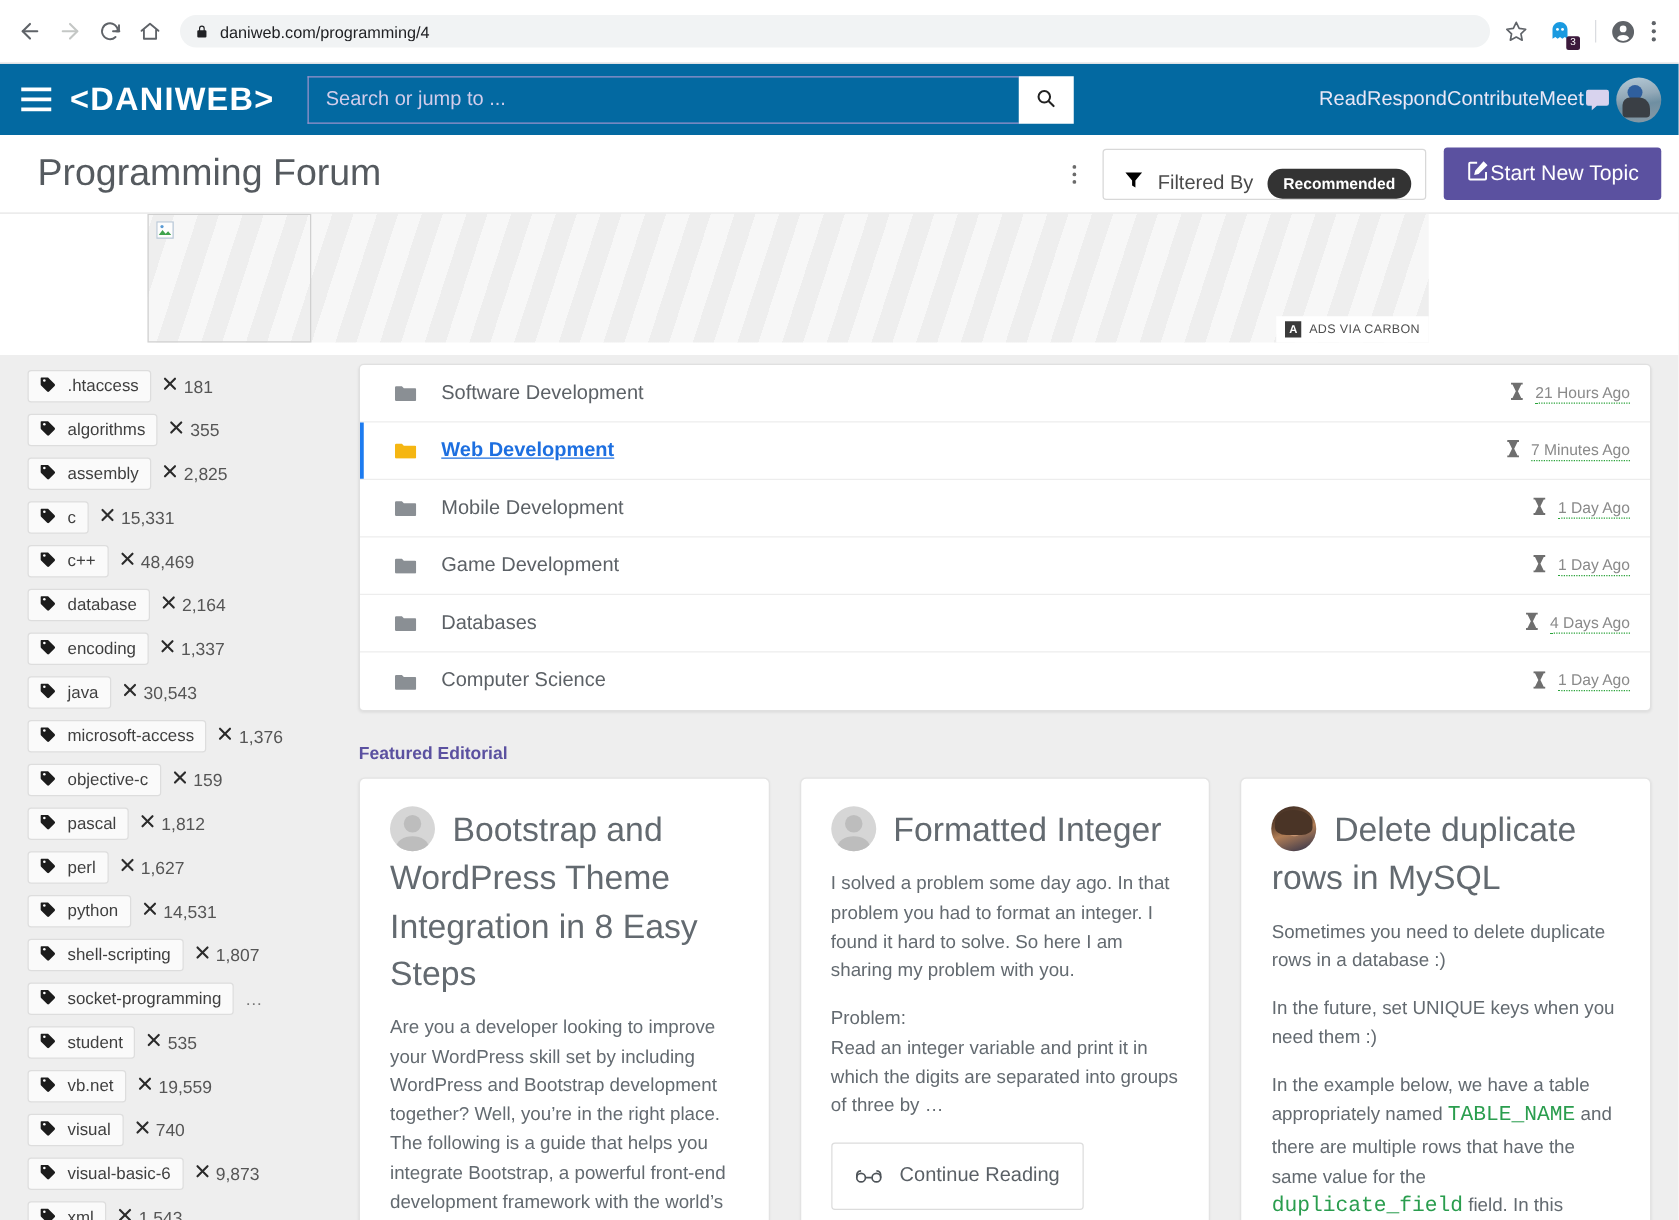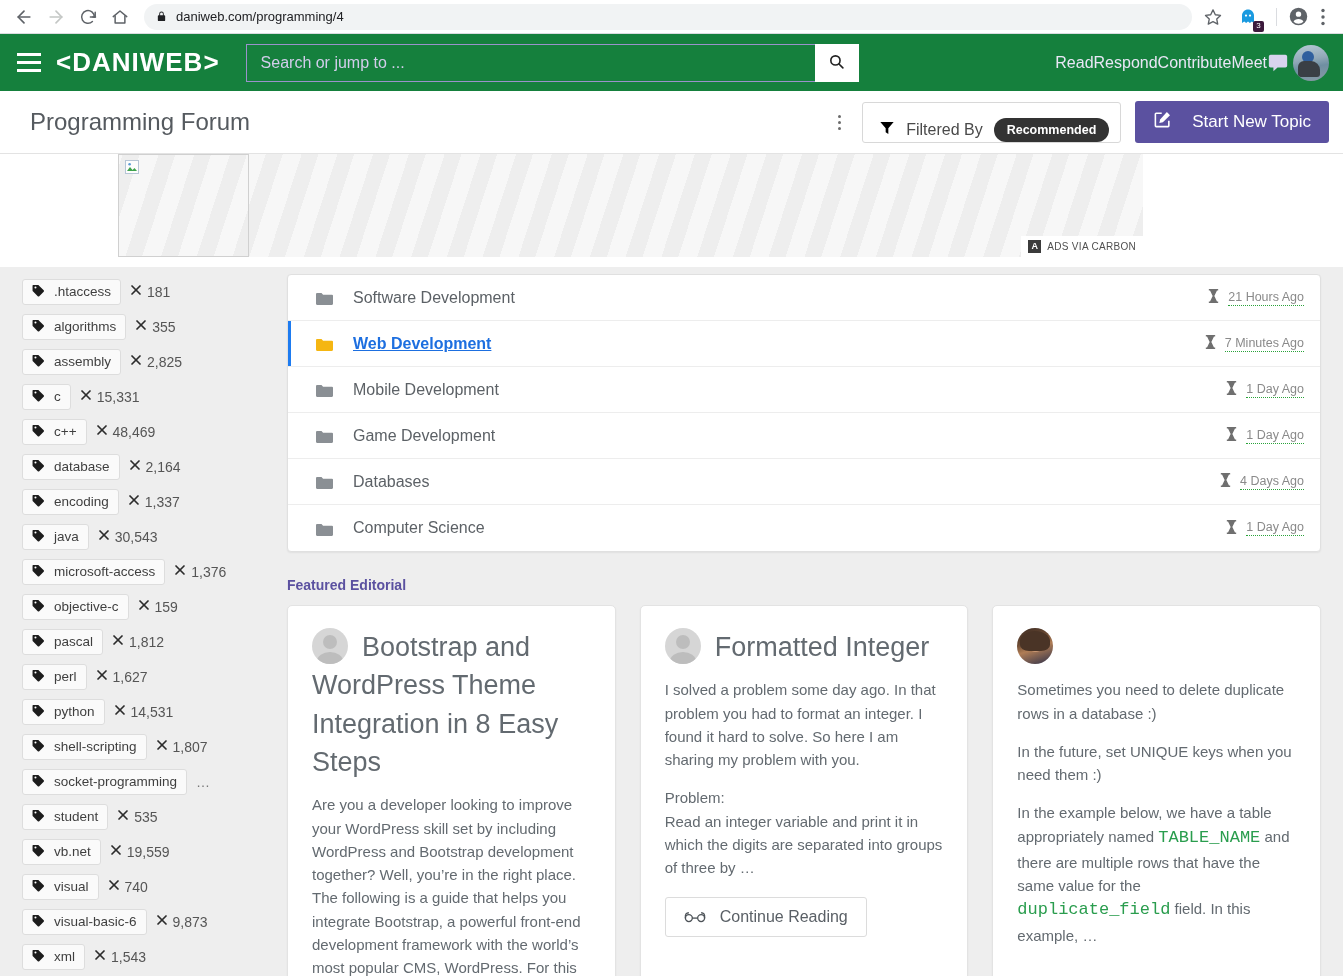--- a/index.html
+++ b/index.html
@@ -5,21 +5,21 @@
   * { box-sizing: border-box; margin: 0; padding: 0; }
   html, body {
     width: 1343px; height: 976px;
     overflow: hidden;
     background: #ffffff;
     font-family: "Liberation Sans", sans-serif;
   }
 
   
   .browser-bar {
-    height: 34px;
+    height: 51px;
     background: #ffffff;
     display: flex;
     align-items: center;
     padding: 0 10px;
     border-bottom: 1px solid #dadce0;
     position: relative;
   }
   .nav-btn {
     width: 28px; height: 28px;
     display: flex; align-items: center; justify-content: center;
@@ -56,21 +56,21 @@
     padding: 0 1px;
     font-family: "Liberation Sans", sans-serif;
   }
   .chrome-sep { width:1px; height:18px; background:#dadce0; margin: 0 8px; }
   .profile-btn { width:26px; height:26px; display:flex; align-items:center; justify-content:center; color:#5f6368; }
   .menu-dots { width: 20px; height: 26px; display:flex; align-items:center; justify-content:center; color:#5f6368; margin-left:2px;}
 
   
   .site-header {
     height: 57px;
-    background: #15803d;
+    background: #0369a1;
     display: flex;
     align-items: center;
     padding: 0 14px 0 12px;
     justify-content: center;
   }
   .hamburger { width: 34px; height: 34px; display:flex; flex-direction:column; justify-content:center; align-items:center; gap:5px; cursor:pointer; }
   .hamburger span { display:block; width:24px; height:3px; background:#ffffff; }
   .logo {
     color: #ffffff;
     font-weight: 700;
@@ -139,21 +139,21 @@
   
   .sub-header {
     height: 63px;
     background: #ffffff;
     border-bottom: 1px solid #e3e3e3;
     display: flex;
     align-items: center;
     padding: 0 14px 0 30px;
   }
   .page-title {
-    font-size: 24px;
+    font-size: 30px;
     color: #555a5f;
     font-weight: 400;
   }
   .sub-right { margin-left: auto; display:flex; align-items:center; gap: 14px; }
   .kebab { width: 18px; height: 30px; display:flex; flex-direction:column; justify-content:center; align-items:center; gap:3px; cursor:pointer; }
   .kebab i { width:3px; height:3px; background:#6b6b6b; border-radius:50%; display:block; }
   .filter-box {
     height: 41px;
     border: 1px solid #d8d8d8;
     border-radius: 3px;
@@ -174,21 +174,21 @@
     white-space: nowrap;
   }
   .btn-primary {
     height: 42px;
     background: #5b51a0;
     color: #ffffff;
     border: none;
     border-radius: 3px;
     display: flex;
     align-items: center;
-    gap: 20px;
+    gap: 0;
     padding: 0 18px;
     font-size: 17px;
     cursor: pointer;
     font-family: "Liberation Sans", sans-serif;
   }
 
   
   .page {
     background: #eeeeee;
     height: calc(976px - 34px - 57px - 63px);
@@ -386,21 +386,21 @@
   }
   .card-body p { margin-bottom: 15px; }
   .card-body p:last-child { margin-bottom: 0; }
   code.inline {
     font-family: "Liberation Mono", monospace;
     font-size: 17px;
     color: #2a9d4e;
   }
   .continue-btn {
     margin-top: 18px;
-    height: 40px;
+    height: 54px;
     border: 1px solid #dcdcdc;
     border-radius: 3px;
     background: #ffffff;
     display: inline-flex;
     align-items: center;
     gap: 14px;
     padding: 0 18px;
     font-size: 16px;
     color: #5a6066;
     cursor: pointer;
@@ -971,21 +971,21 @@
                   <circle cx="6.2" cy="8.4" r="4.4"></circle>
                   <circle cx="21.8" cy="8.4" r="4.4"></circle>
                   <path d="M10.6 8.4h6.6"></path>
                   <path d="M1.8 8.4 C1.2 3.5 3 1.6 6.2 1.6"></path>
                   <path d="M26.2 8.4 C26.8 3.5 25 1.6 21.8 1.6"></path>
                 </svg>
               </span>
               <span>Continue Reading</span>
             </button></div>
           <div class="edit-card">
-            <div class="card-head"><span class="card-avatar photo"></span></div>
+            <div class="card-head"><span class="card-avatar photo"></span><span>Delete duplicate rows in MySQL</span></div>
             <div class="card-body">
               <p style="white-space:pre-line">Sometimes you need to delete duplicate rows in a database :)</p>
               <p style="white-space:pre-line">In the future, set UNIQUE keys when you need them :)</p>
               <p><span>In the example below, we have a table appropriately named </span><code class="inline">TABLE_NAME</code><span> and there are multiple rows that have the same value for the </span><code class="inline">duplicate_field</code><span> field. In this example, …</span></p>
             </div>
           </div>
         </div>
     </div>
   </div>
 </div>

